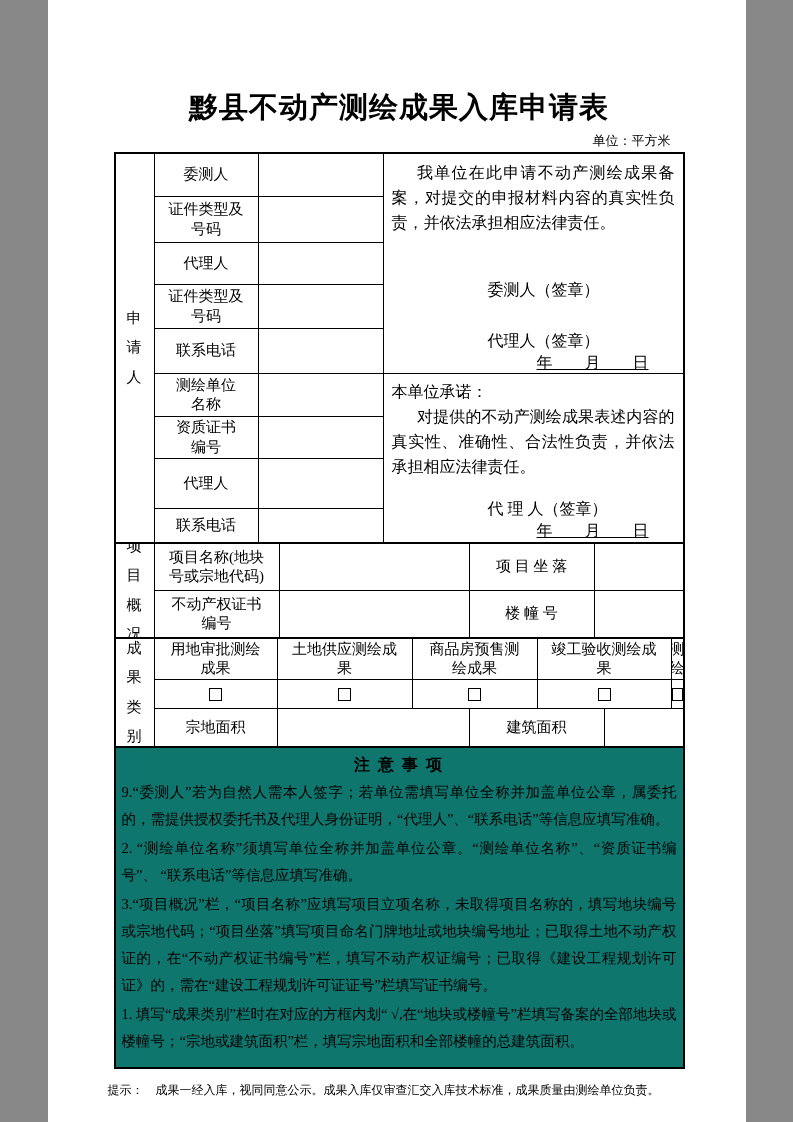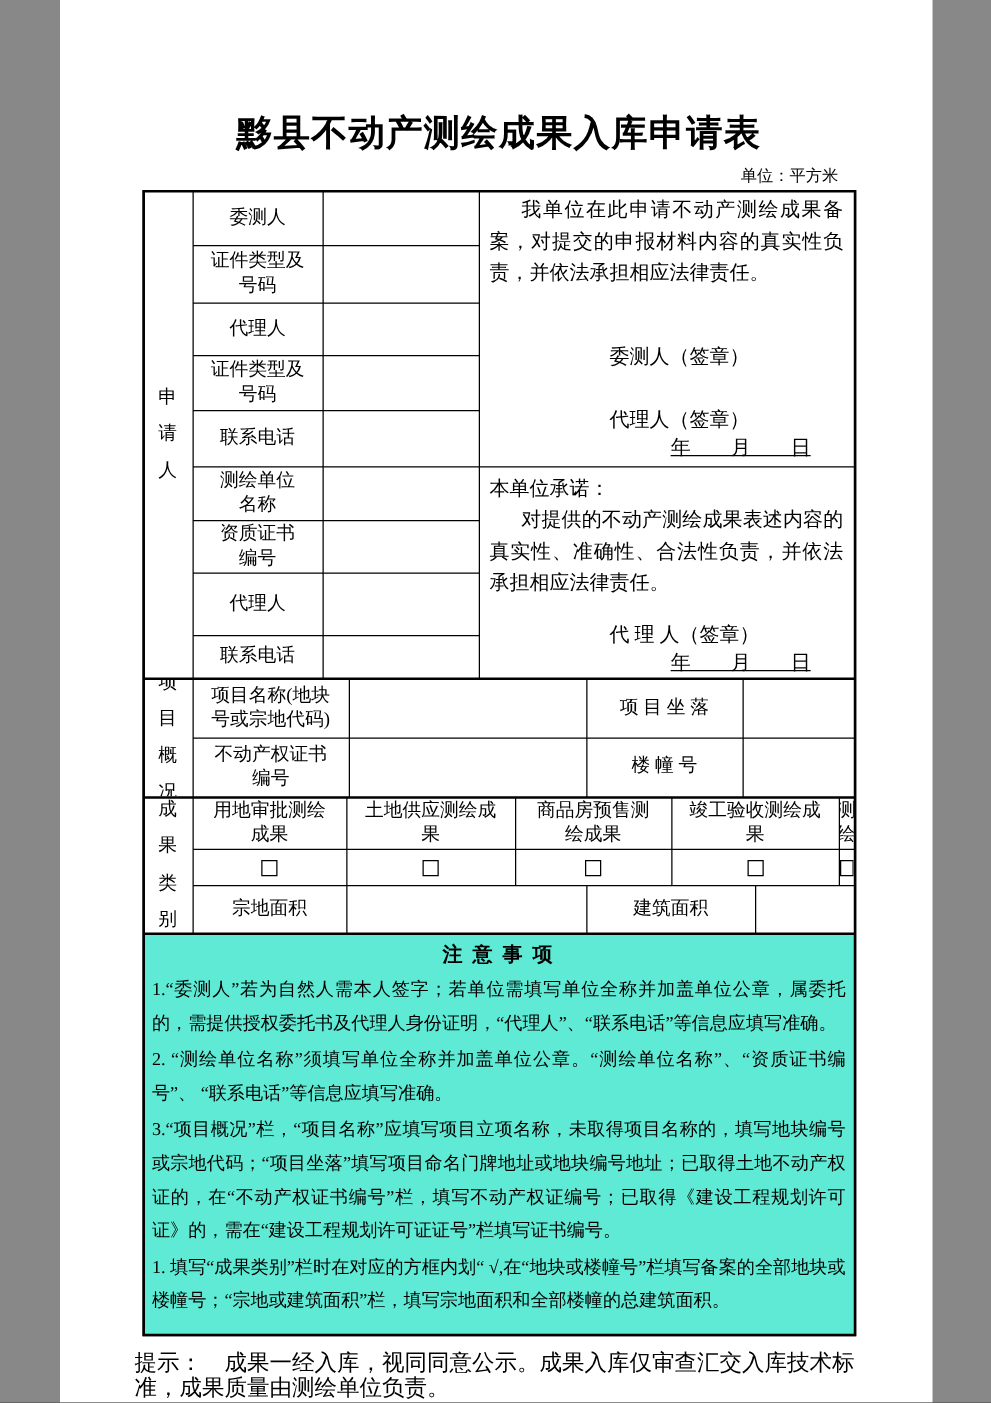--- a/index.html
+++ b/index.html
@@ -65,21 +65,21 @@
     font-size:16px;
     text-align:left;
     padding:6px 8px 8px 8px;
     box-sizing:border-box;
     overflow:hidden;
   }
   .statement .body { margin:0; text-indent:1.6em; line-height:25px; text-align:justify; }
   .statement .heading { margin:0; line-height:24px; }
   .statement .sign { margin:0 0 0 96px; line-height:22px; }
   .statement .date { margin:0 26px 0 0; text-align:right; line-height:22px;text-decoration:underline; }
-  .st1 { grid-area:1/4/6/5;justify-content:center; }
+  .st1 { grid-area:1/4/6/5; }
   .st2 { grid-area:6/4/10/5; }
   .st1 .sign1 { margin-top:44px; }
   .st1 .sign2 { margin-top:29px; }
   .st1 .date  { margin-top:auto; }
   .st2 .sign1 { margin-top:15px; }
   .st2 .sign2 { margin-top:19px; }
   .st2 .date  { margin-top:auto; }
 
   
   .sec2 {
@@ -103,40 +103,40 @@
     display:inline-block;
     width:13px; height:13px;
     border:1px solid #000;
     background:#fff;
     box-sizing:border-box;
   }
 
   
   .sec4 { grid-template-columns:1fr; }
   .notes-cell {
-    background:#5eead4;
+    background:#0f766e;
     padding:5px 6px 10px 6px;
     min-height:233px;
     box-sizing:border-box;
     font-size:14.5px;
     text-align:left;
   }
   .notes-heading {
     margin:0 0 2px 0;
     text-align:center;
     font-weight:700;
     font-size:16px;
     letter-spacing:2px;
     line-height:24px;
   }
   .note-item { margin:2px 0; line-height:27px; text-align:justify; }
 
   .footer-hint {
     margin:11px 0 0 -6px;
-    font-size:18px;
+    font-size:12px;
     line-height:20px;
   }
 </style>
 </head>
 <body>
 
 <div class="page">
   <div class="content">
 
     <h1 class="doc-title">黟县不动产测绘成果入库申请表</h1>
@@ -231,21 +231,21 @@
 
         <div class="cell" style="grid-row:3;grid-column:2">宗地面积</div>
         <div class="cell value-cell area-blank1" style="grid-row:3"></div>
         <div class="cell area-lbl2" style="grid-row:3">建筑面积</div>
         <div class="cell value-cell area-blank2" style="grid-row:3"></div>
       </div>
 
       <div class="sec sec4">
         <div class="notes-cell">
           <p class="notes-heading">注 意 事 项</p>
-          <p class="note-item">1.“委测人”若为自然人需本人签字；若单位需填写单位全称并加盖单位公章，属委托的，需提供授权委托书及代理人身份证明，“代理人”、“联系电话”等信息应填写准确。</p>
+          <p class="note-item">9.“委测人”若为自然人需本人签字；若单位需填写单位全称并加盖单位公章，属委托的，需提供授权委托书及代理人身份证明，“代理人”、“联系电话”等信息应填写准确。</p>
           <p class="note-item">2. “测绘单位名称”须填写单位全称并加盖单位公章。“测绘单位名称”、“资质证书编号”、 “联系电话”等信息应填写准确。</p>
           <p class="note-item">3.“项目概况”栏，“项目名称”应填写项目立项名称，未取得项目名称的，填写地块编号或宗地代码；“项目坐落”填写项目命名门牌地址或地块编号地址；已取得土地不动产权证的，在“不动产权证书编号”栏，填写不动产权证编号；已取得《建设工程规划许可证》的，需在“建设工程规划许可证证号”栏填写证书编号。</p>
           <p class="note-item">1. 填写“成果类别”栏时在对应的方框内划“ √,在“地块或楼幢号”栏填写备案的全部地块或楼幢号；“宗地或建筑面积”栏，填写宗地面积和全部楼幢的总建筑面积。</p>
         </div>
       </div>
 
     </div>
 
     <div class="footer-hint">提示：　成果一经入库，视同同意公示。成果入库仅审查汇交入库技术标准，成果质量由测绘单位负责。</div>
 

